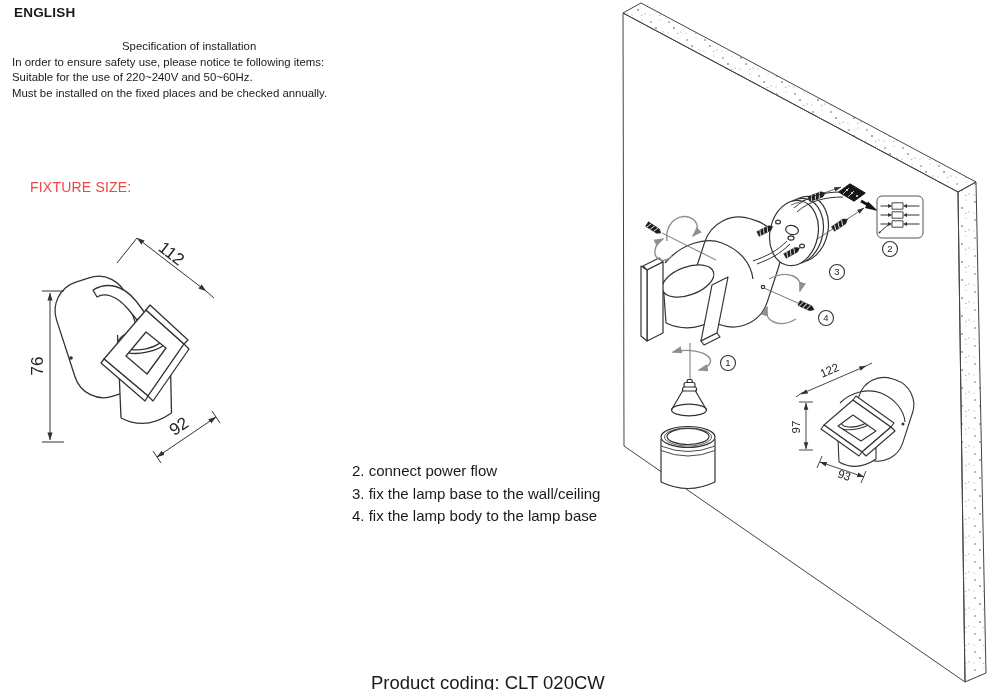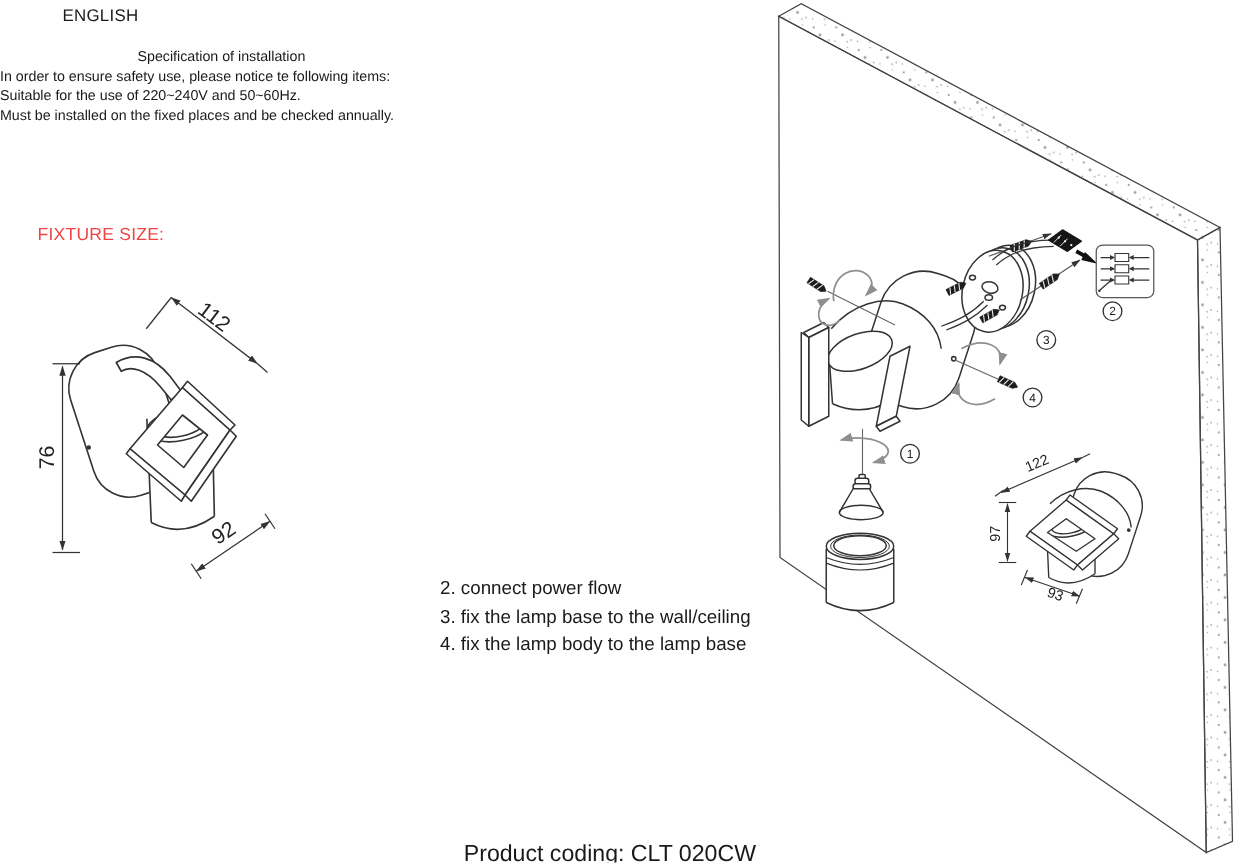--- a/index.html
+++ b/index.html
@@ -1,21 +1,21 @@
 <!DOCTYPE html>
 <html><head>
 <meta charset="utf-8">
 <style>
   html,body{margin:0;padding:0;background:#fff;}
   body{width:1000px;height:690px;position:relative;overflow:hidden;
        font-family:"Liberation Sans",sans-serif;color:#1a1a1a;}
   .abs{position:absolute;}
   #drawing-layer{position:absolute;left:0;top:0;width:1000px;height:690px;}
-  .lang-heading{left:14px;top:5px;font-size:13.5px;font-weight:normal;letter-spacing:.2px;margin-left:36px;}
-  .spec-block{left:0;top:39px;width:600px;font-size:11.4px;line-height:15.5px;}
+  .lang-heading{left:14px;top:5px;font-size:13.5px;font-weight:bold;letter-spacing:.2px;}
+  .spec-block{left:12px;top:39px;width:600px;font-size:11.4px;line-height:15.5px;}
   .spec-title{margin-left:110px;}
   .fixture-label{left:30px;top:179px;font-size:14px;letter-spacing:.2px;color:#ef4444;}
   .steps-block{left:352px;top:460px;font-size:15px;line-height:22.6px;}
   .product-coding{left:371px;top:672px;font-size:18.5px;}
   svg text{font-family:"Liberation Sans",sans-serif;fill:#222;}
   svg .dimtxt{font-size:17px;}
   svg .dimtxt-sm{font-size:11.5px;}
   svg .mark{font-size:9.5px;}
 </style>
 </head>

